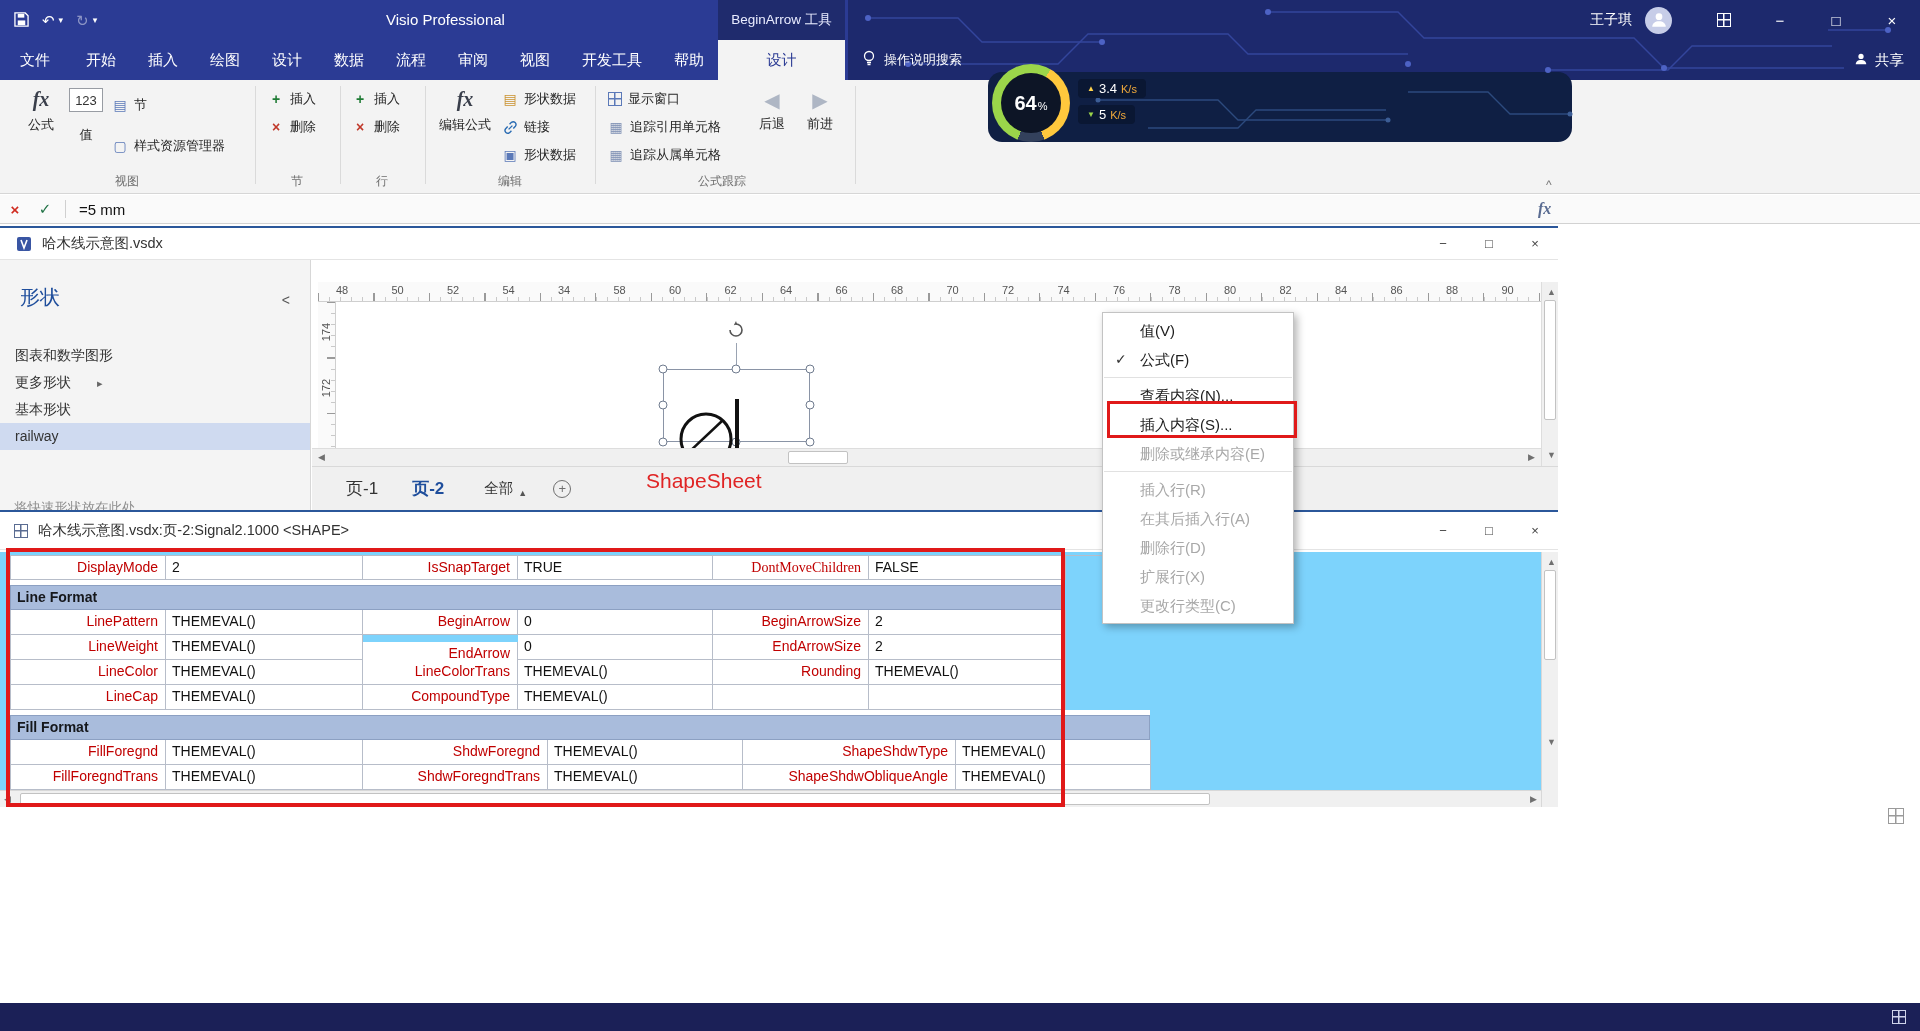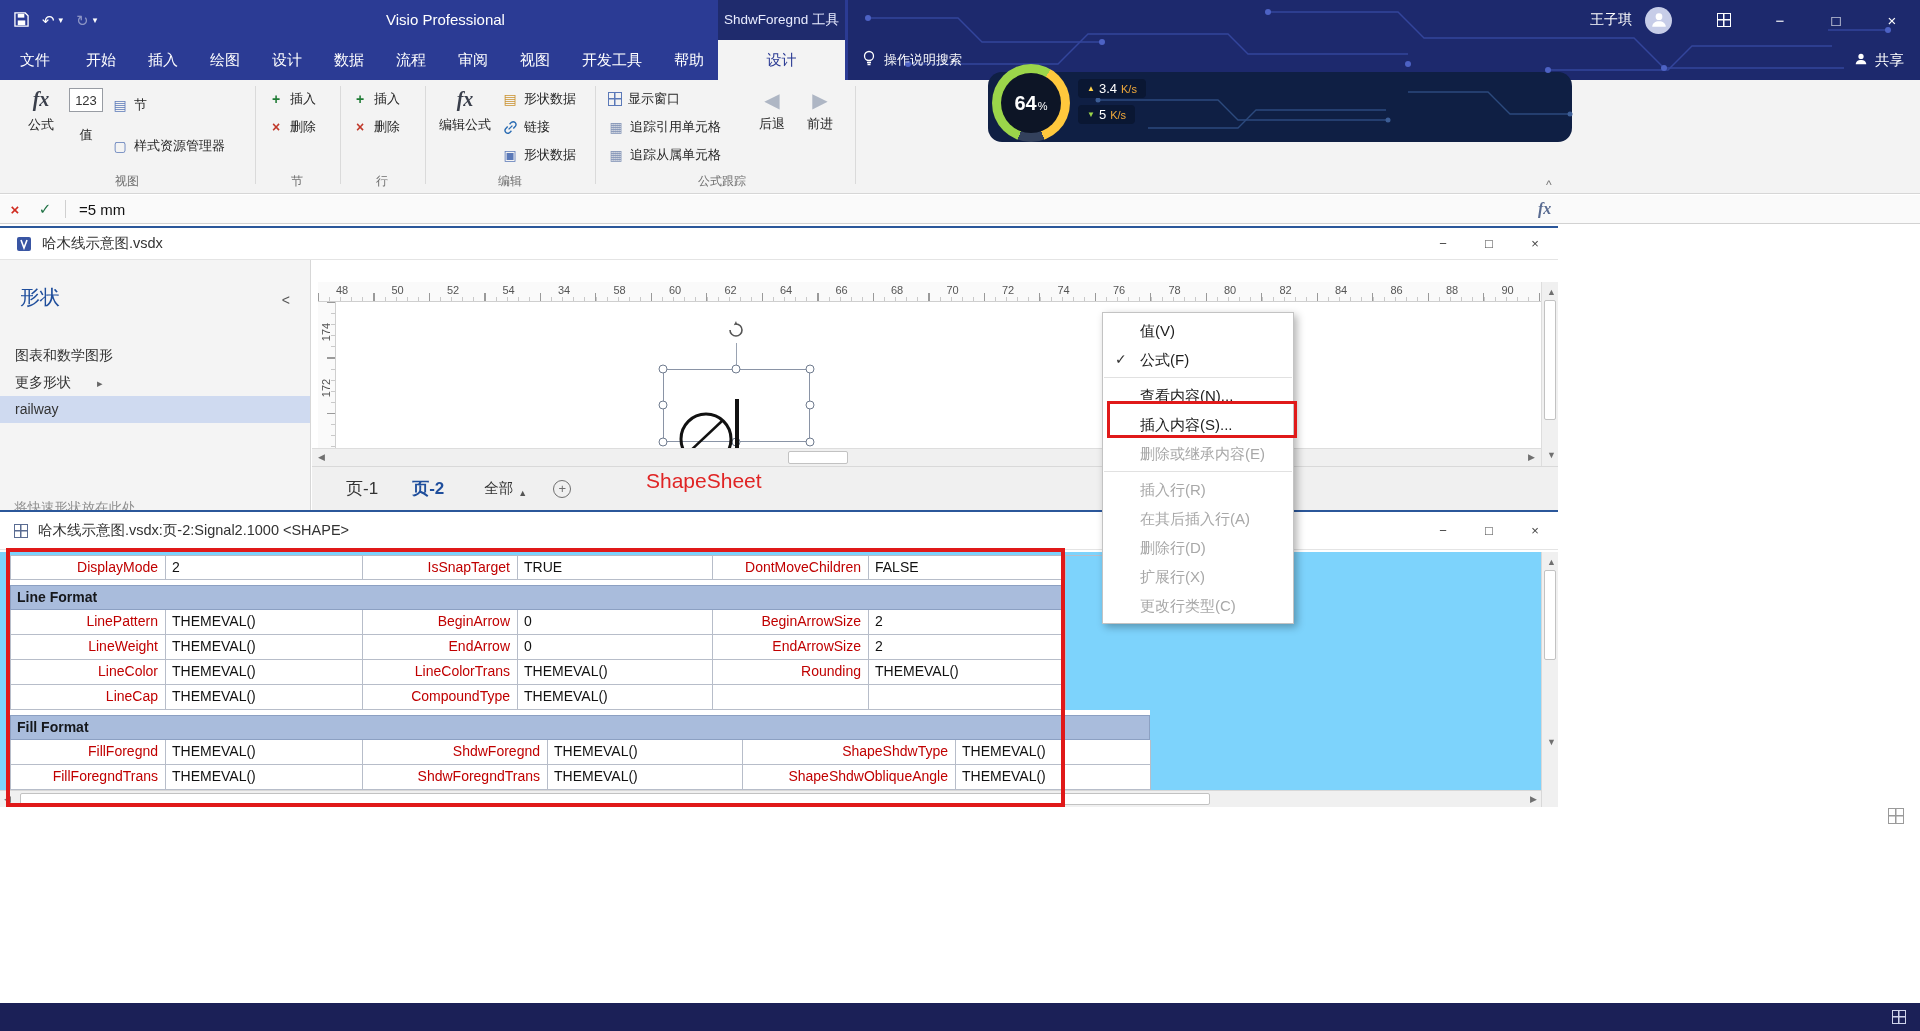--- a/index.html
+++ b/index.html
@@ -170,21 +170,21 @@
           <rect x="4" y="9" width="8" height="5" fill="#fff"></rect>
           <rect x="4" y="2" width="7" height="4" fill="#fff"></rect>
         </svg>
     </span>
     <span class="ic">↶</span>
     <span class="caret">▾</span>
     <span class="ic dim">↻</span>
     <span class="caret">▾</span>
   </div>
   <span class="app-title">Visio Professional</span>
-  <div class="ctxgrp">ShdwForegnd 工具</div>
+  <div class="ctxgrp">BeginArrow 工具</div>
   <div class="tb-right">
     <span class="user-name">王子琪</span>
     <span class="avatar">
       <svg width="18" height="18" viewBox="0 0 16 16">
           <circle cx="8" cy="5" r="3" fill="#fff"></circle>
           <path d="M2 14c0-3.3 2.7-5 6-5s6 1.7 6 5z" fill="#fff"></path>
         </svg>
     </span>
     <span class="tbtn">
         <span class="grid-ico"></span>
@@ -334,20 +334,21 @@
       <span class="wbtn">×</span>
     </span>
   </div>
 
   <div class="spanel">
     <div class="sphead">形状</div>
     <div class="spcollapse">&lt;</div>
     <div class="splist" id="shapes-list">
         <div class="spitem"><span>图表和数学图形</span></div>
         <div class="spitem"><span>更多形状</span><span class="fly">▸</span></div>
+        <div class="spitem"><span>基本形状</span></div>
         <div class="spitem sel"><span>railway</span></div>
       </div>
     <div class="sphint">将快速形状放在此处</div>
   </div>
 
   <div class="hruler" id="hruler">
       <span class="rnum" style="left: 24px;">48</span>
       <span class="rnum" style="left: 79.5px;">50</span>
       <span class="rnum" style="left: 135px;">52</span>
       <span class="rnum" style="left: 190.5px;">54</span>
@@ -435,36 +436,36 @@
       <span class="wbtn">×</span>
     </span>
   </div>
   <div class="sscontent">
     <div id="ss-table">
         <div class="ss-row first">
           <div class="ss-cell lab" style="width: 155px;">DisplayMode</div>
           <div class="ss-cell val" style="width: 197px;">2</div>
           <div class="ss-cell lab" style="width: 155px;">IsSnapTarget</div>
           <div class="ss-cell val" style="width: 195px;">TRUE</div>
-          <div class="ss-cell lab" style="width: 156px;">DontMoveChildren</div>
+          <div class="ss-cell lab" style="width: 156px; font-family: Liberation Serif, serif;">DontMoveChildren</div>
           <div class="ss-cell val" style="width: 197px;">FALSE</div>
         </div>
         <div class="ss-sec" style="width: 1055px;">Line Format</div>
         <div class="ss-row">
           <div class="ss-cell lab" style="width: 155px;">LinePattern</div>
           <div class="ss-cell val" style="width: 197px;">THEMEVAL()</div>
           <div class="ss-cell lab" style="width: 155px;">BeginArrow</div>
           <div class="ss-cell val" style="width: 195px;">0</div>
           <div class="ss-cell lab" style="width: 156px;">BeginArrowSize</div>
           <div class="ss-cell val" style="width: 197px;">2</div>
         </div>
         <div class="ss-row">
           <div class="ss-cell lab" style="width: 155px;">LineWeight</div>
           <div class="ss-cell val" style="width: 197px;">THEMEVAL()</div>
-          <div class="ss-cell lab" style="width: 155px;">EndArrow</div>
+          <div class="ss-cell lab" style="width: 155px; margin-top: 7px;">EndArrow</div>
           <div class="ss-cell val" style="width: 195px;">0</div>
           <div class="ss-cell lab" style="width: 156px;">EndArrowSize</div>
           <div class="ss-cell val" style="width: 197px;">2</div>
         </div>
         <div class="ss-row">
           <div class="ss-cell lab" style="width: 155px;">LineColor</div>
           <div class="ss-cell val" style="width: 197px;">THEMEVAL()</div>
           <div class="ss-cell lab" style="width: 155px;">LineColorTrans</div>
           <div class="ss-cell val" style="width: 195px;">THEMEVAL()</div>
           <div class="ss-cell lab" style="width: 156px;">Rounding</div>

